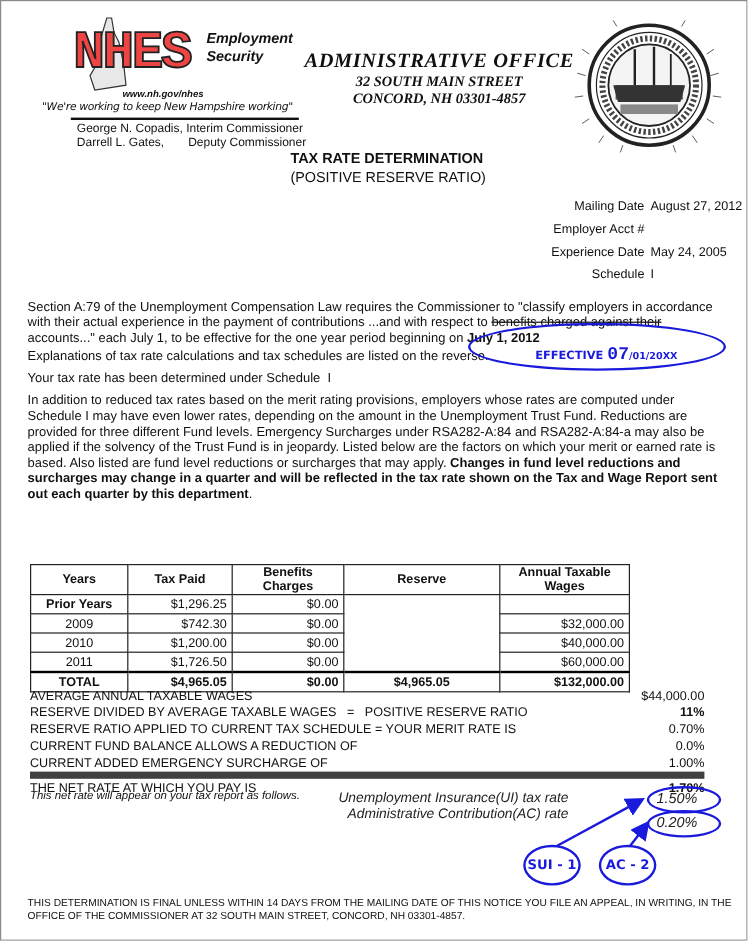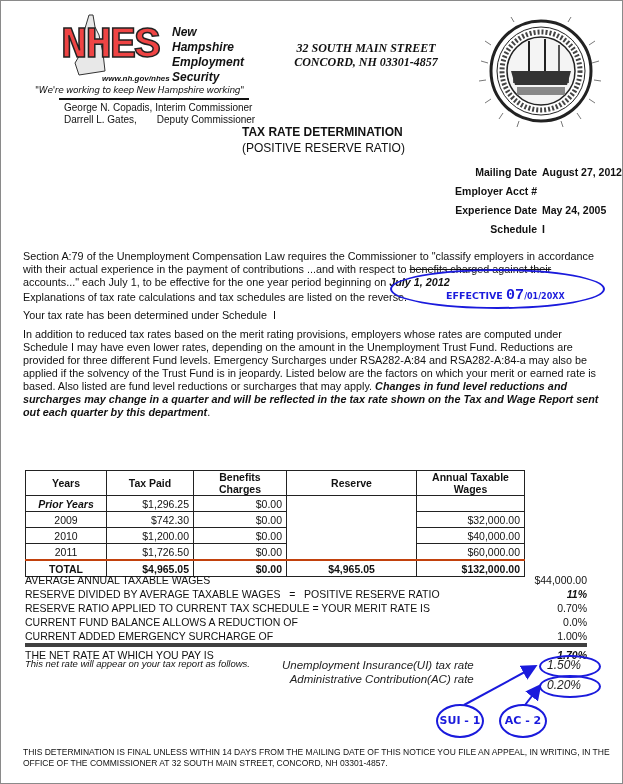--- a/index.html
+++ b/index.html
@@ -23,48 +23,48 @@
   .office .t2 { font-size: 12px; line-height: 14px; }
 
   
   .seal { left: 470px; top: 10px; width: 140px; height: 120px; }
 
   .title { left: 241px; top: 124px; font-size: 12px; font-weight: bold; }
   .subtitle { left: 241px; top: 140px; font-size: 12px; }
 
   
   .meta { left: 425px; top: 165px; font-size: 10.5px; }
-  .meta .row { height: 19px; display: flex; font-weight: bold; }
+  .meta .row { height: 19px; display: flex; }
   .meta .lab { width: 111px; text-align: right; padding-right: 5px; }
 
   
   .para { left: 22px; width: 590px; font-size: 10.8px; line-height: 13px; }
   .strike { text-decoration: line-through; }
-  .b { font-weight: bold; font-style: italic; }
+  .b { font-weight: bold; }
 
   
   .oval { position: absolute; border: 2px solid #1a1adc; border-radius: 50%; }
   .eff { left: 500px; top: 286px; font-family: "DejaVu Sans", sans-serif; color: #1a1adc; font-size: 9.5px; font-weight: bold; white-space: nowrap; }
   .eff .big { font-size: 15px; font-family: Liberation Mono, monospace; }
   .eff .sm { font-size: 8px; }
 
   
   table.wages { position: absolute; left: 24px; top: 469px; width: 500px; border-collapse: collapse; font-size: 10.5px; }
   table.wages th, table.wages td { border: 1px solid #222; height: 15px; padding: 0 4px; }
   table.wages th { font-weight: bold; text-align: center; }
   table.wages td.c { text-align: center; }
   table.wages td.r { text-align: right; }
-  table.wages tr.total td { font-weight: bold; border-top: 2px solid #c2410c; }
+  table.wages tr.total td { font-weight: bold; border-top: 2px solid #000000; }
   table.wages td.res { border-top: none; border-bottom: none; }
   table.wages { border: 1.5px solid #111; }
 
   
   .sum { left: 24px; width: 562px; font-size: 10.5px; }
   .sum .line { display: flex; justify-content: space-between; height: 14px; line-height: 14px; }
-  .sum .line.ul { border-bottom: 4px solid #404040; }
+  .sum .line.ul { border-bottom: 6px solid #404040; }
   .sum .val { text-align: right; }
   .sum .val.b { font-weight: bold; }
 
   .follow { left: 24px; top: 657px; font-size: 9.5px; font-style: italic; }
   .rates-lab { left: 281px; top: 657px; font-size: 11.5px; font-style: italic; text-align: right; line-height: 14px; color: #222; }
   .rate-val { font-size: 12px; font-style: italic; color: #222; }
 
   .circ-label { position: absolute; border: 2px solid #1a1adc; border-radius: 50%; color: #1a1adc; font-family: "DejaVu Sans", sans-serif; font-weight: bold; font-size: 11px; text-align: center; }
 
   .footer { left: 22px; top: 746px; width: 590px; font-size: 8.5px; line-height: 11px; }
@@ -73,34 +73,34 @@
 <body>
 
 <div class="frame">
 
   <div class="abs logo">
     <svg class="abs" style="left:0;top:0" width="112" height="66">
       <path d="M30 2 L34 2 L36 14 L40 22 L44 40 L46 58 L20 62 L16 50 L22 40 L24 22 Z" fill="#e8e8e8" stroke="#333" stroke-width="1"></path>
     </svg>
     <div class="logo-letters">NHES</div>
     <div class="logo-org">
-      <div>New Hampshire</div>
       <div>Employment</div>
       <div>Security</div>
     </div>
     <div class="logo-url">www.nh.gov/nhes</div>
     <div class="logo-tag">"We're working to keep New Hampshire working"</div>
   </div>
   <div class="abs rule"></div>
   <div class="abs commish">
     <div><span>George N. Copadis,</span> <span>Interim Commissioner</span></div>
     <div><span>Darrell L. Gates,</span><span class="sp"></span><span>Deputy Commissioner</span></div>
   </div>
 
   <div class="abs office">
+    <div class="t1">ADMINISTRATIVE OFFICE</div>
     <div class="t2">32 SOUTH MAIN STREET</div>
     <div class="t2">CONCORD, NH 03301-4857</div>
   </div>
 
   <svg class="abs seal" viewBox="0 0 140 120">
     <g stroke="#555" stroke-width="0.8" fill="none">
       <path d="M14 30 l6 4 M10 50 l7 2 M8 70 l7 -1 M14 92 l6 -4 M28 108 l4 -6 M46 116 l2 -6 M92 116 l-2 -6 M110 108 l-4 -6 M124 92 l-6 -4 M130 70 l-7 -1 M128 50 l-7 2 M124 30 l-6 4 M40 6 l3 5 M100 6 l-3 5"></path>
     </g>
     <circle cx="70" cy="60" r="50" fill="#fff" stroke="#222" stroke-width="3"></circle>
     <circle cx="70" cy="60" r="44" fill="none" stroke="#222" stroke-width="1"></circle>

